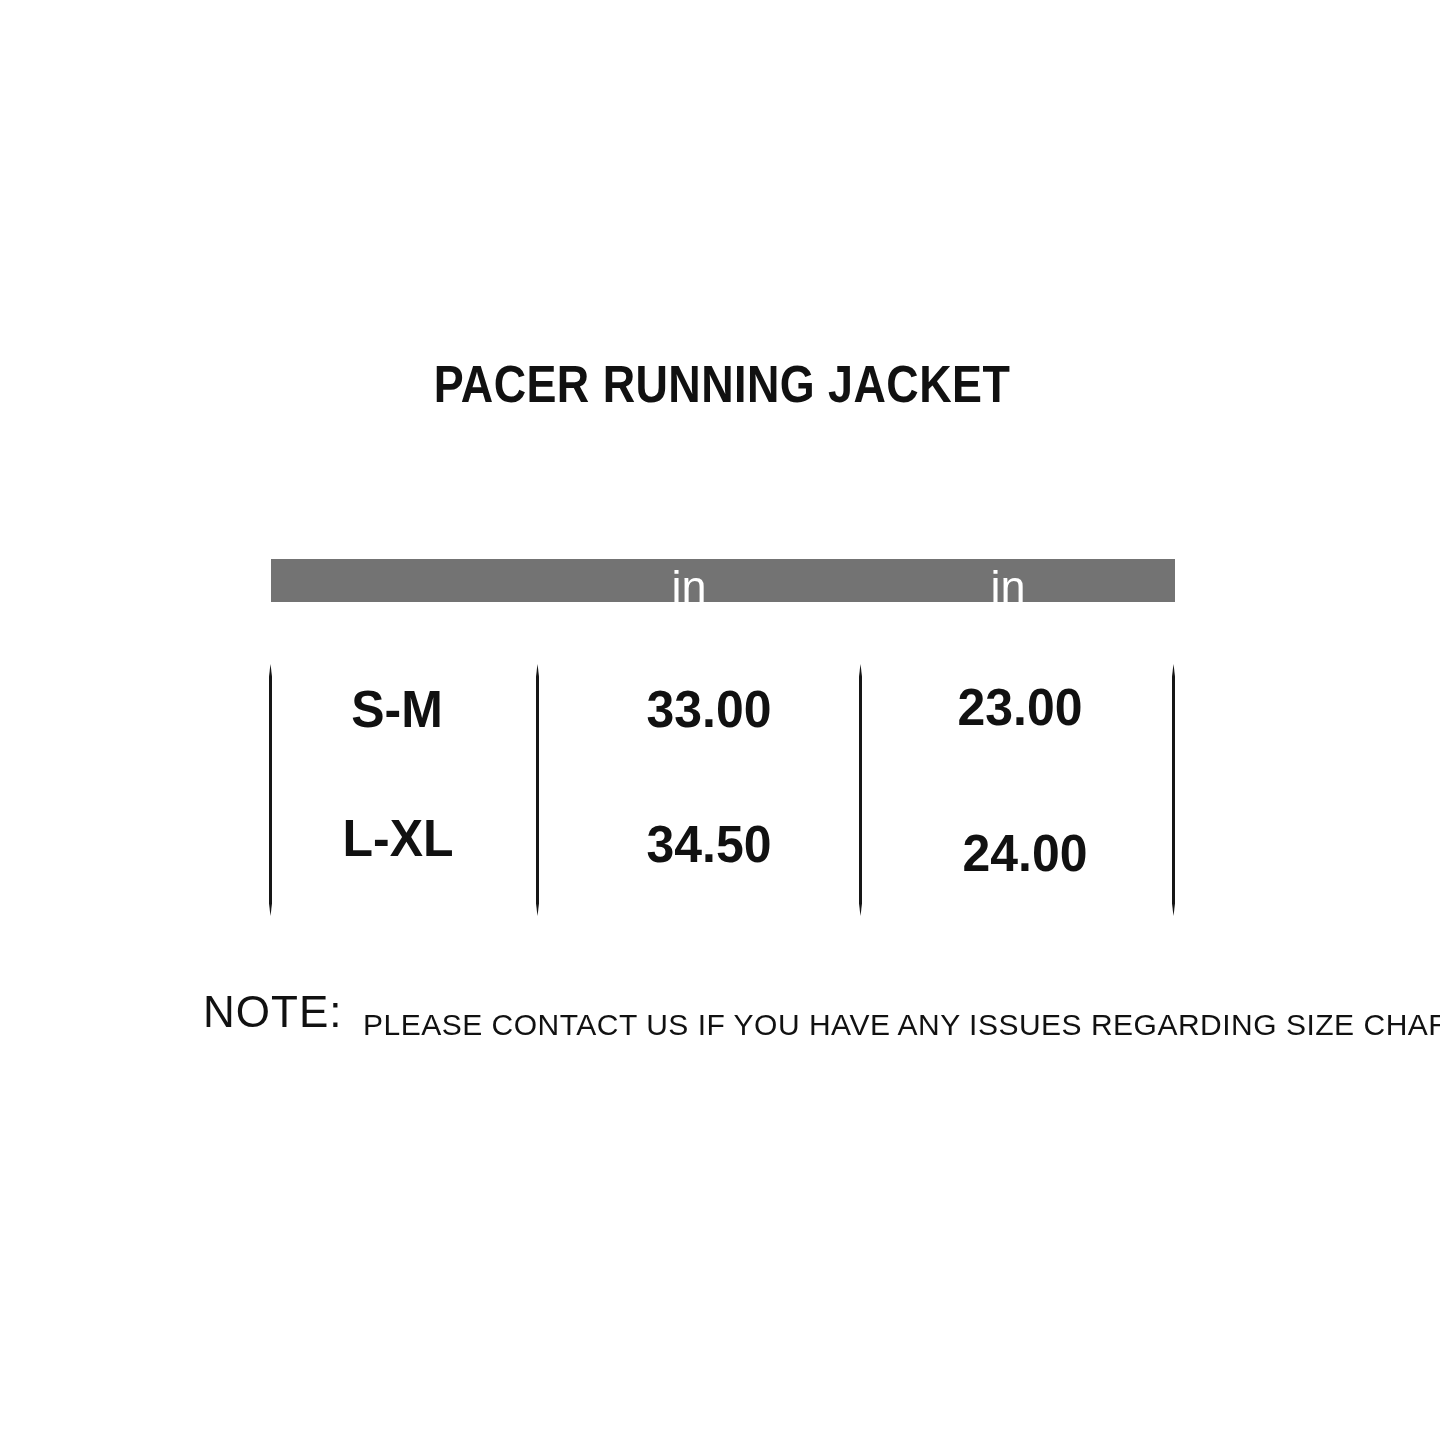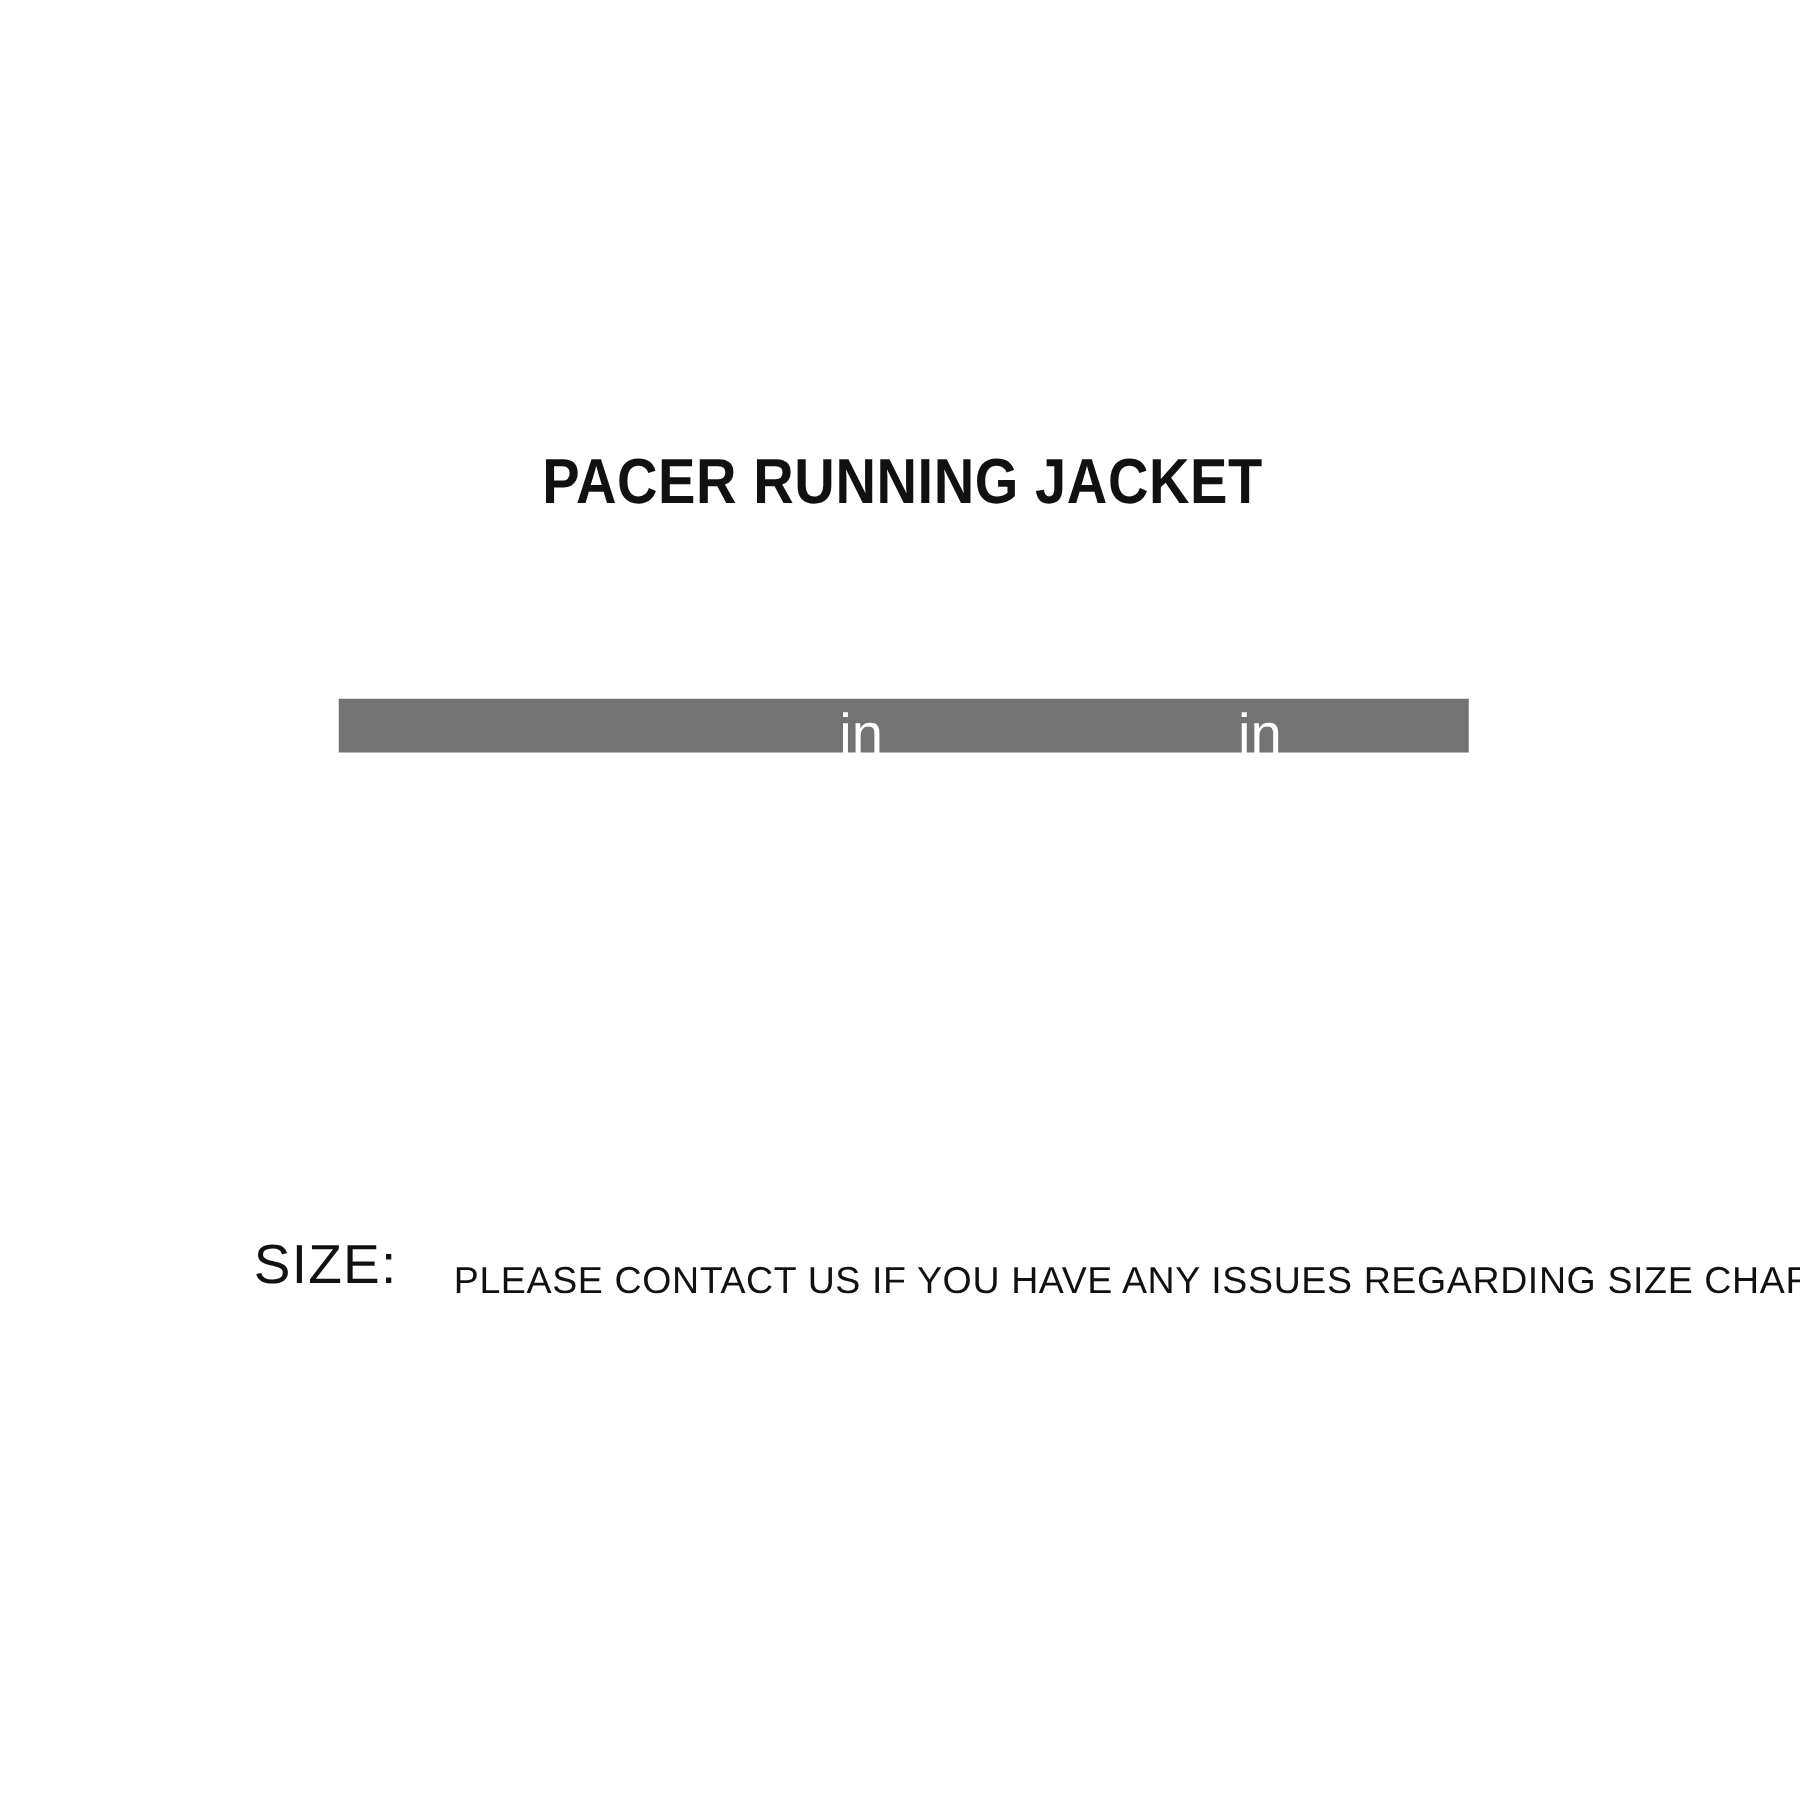--- a/index.html
+++ b/index.html
@@ -120,19 +120,34 @@
 <div class="canvas">
 
   <div class="title">PACER RUNNING JACKET</div>
 
 
   <div class="units-bar">
     <span class="unit-label" style="left: 418px;">in</span>
     <span class="unit-label" style="left: 737px;">in</span>
   </div>
 
+  <div class="table-body">
+
+    <div class="divider" style="left: -1px;"></div>
+    <div class="divider" style="left: 266px;"></div>
+    <div class="divider" style="left: 589px;"></div>
+    <div class="divider" style="left: 902px;"></div>
+
+    <span class="cell" style="left: 127px; top: 23px;">S-M</span>
+    <span class="cell" style="left: 439px; top: 23px;">33.00</span>
+    <span class="cell" style="left: 750px; top: 21px;">23.00</span>
+
+    <span class="cell" style="left: 128px; top: 152px;">L-XL</span>
+    <span class="cell" style="left: 439px; top: 158px;">34.50</span>
+    <span class="cell" style="left: 755px; top: 167px;">24.00</span>
+  </div>
 
   <div class="note">
-    <span class="note-label">SIZE:</span>
+    <span class="note-label">NOTE:</span>
     <span class="note-text">PLEASE CONTACT US IF YOU HAVE ANY ISSUES REGARDING SIZE CHART</span>
   </div>
 
 </div>
 
 </body></html>

